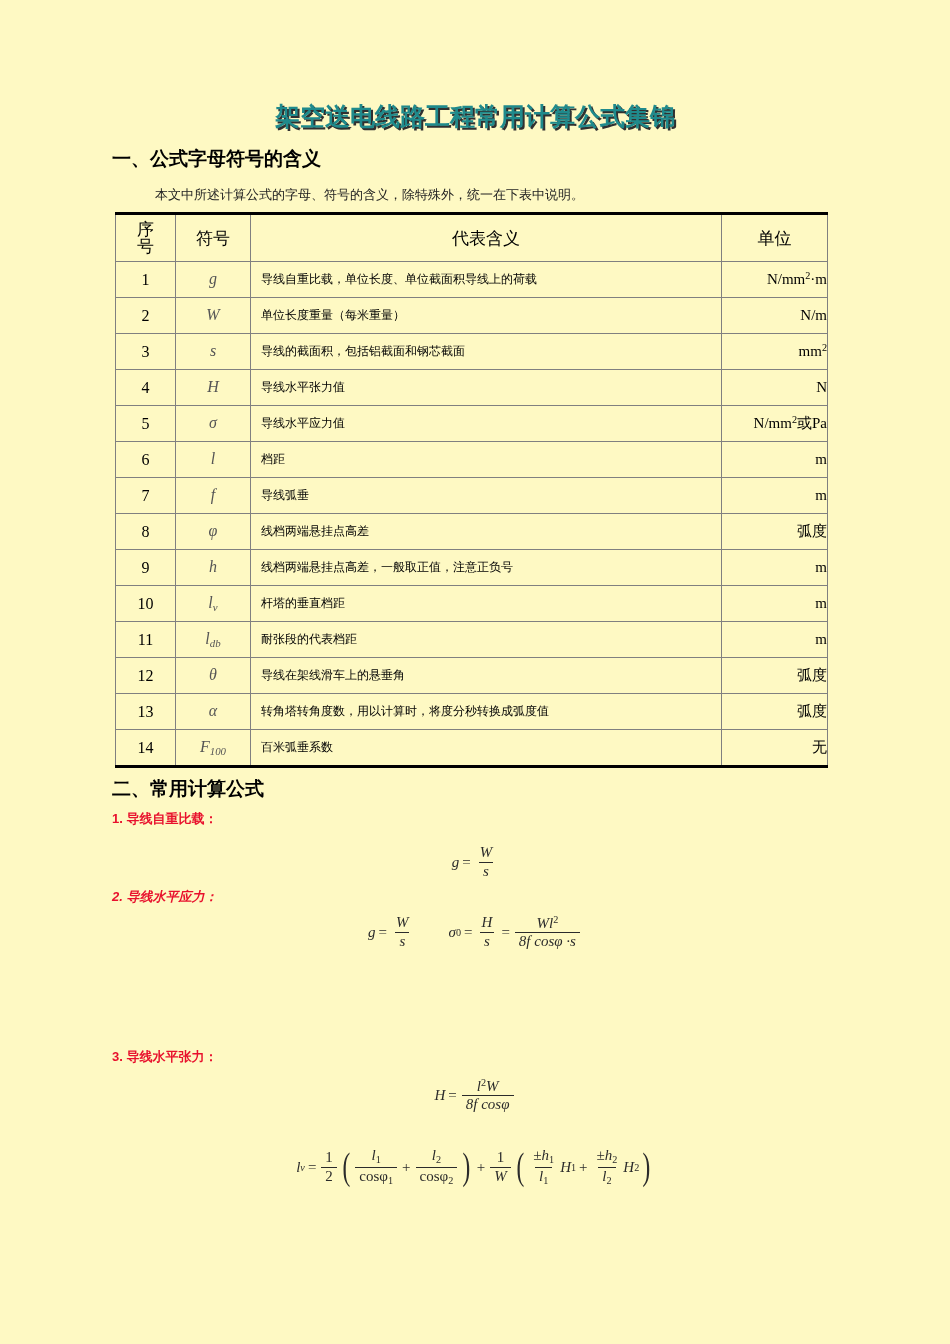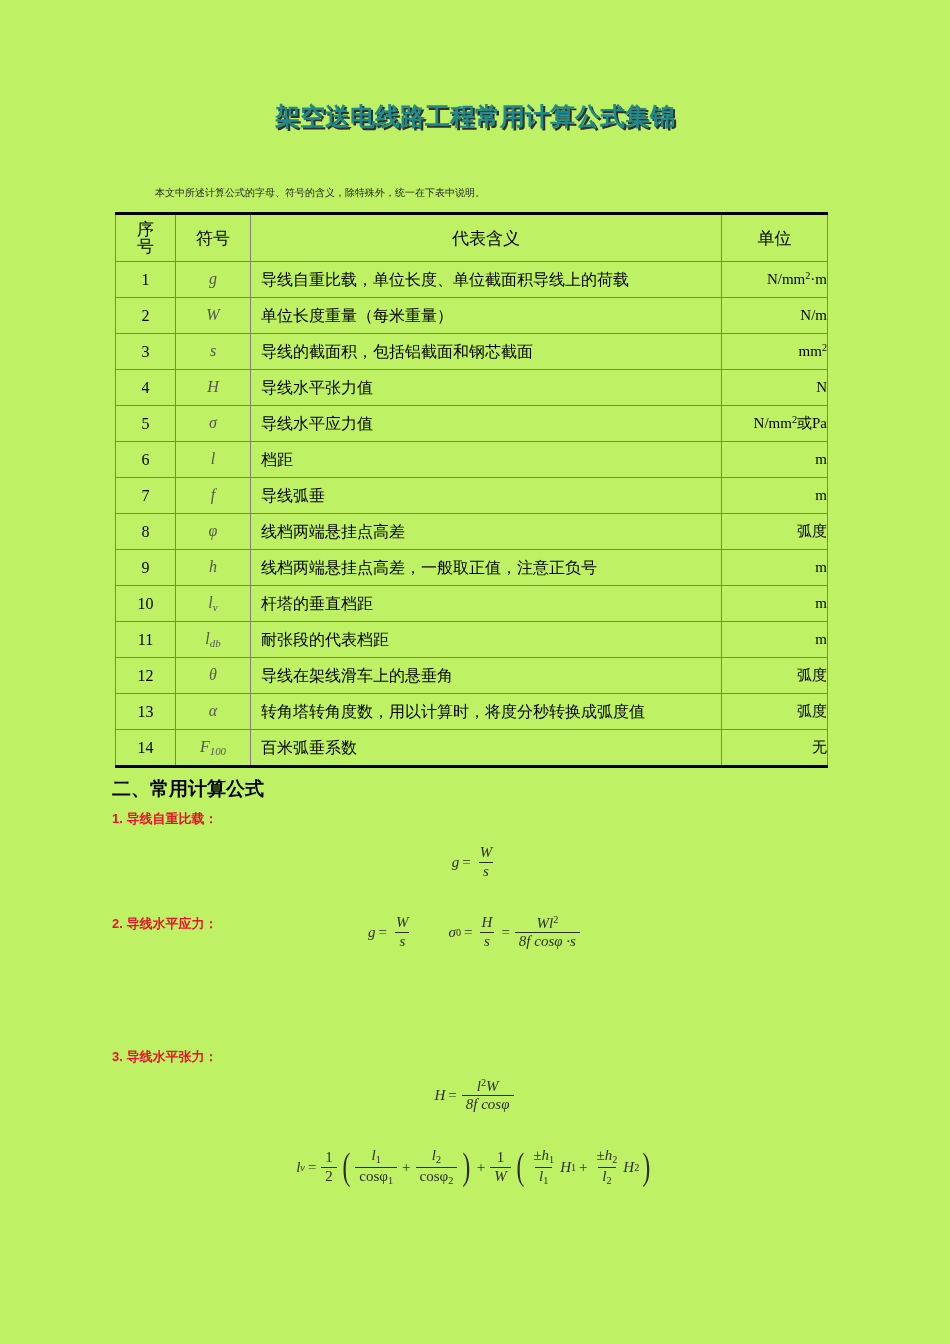--- a/index.html
+++ b/index.html
@@ -10,21 +10,21 @@
   }
   body {
     font-family: "Liberation Serif", "DejaVu Serif", serif;
     color: #000000;
   }
   .page {
     position: relative;
     width: 950px;
     height: 1344px;
     overflow: hidden;
-    background: #bef264;
+    background: #fef9c3;
     box-sizing: border-box;
   }
 
   
   .doc-title {
     position: absolute;
     left: 0;
     top: 100px;
     width: 950px;
     text-align: center;
@@ -47,21 +47,21 @@
     color: #000000;
     white-space: nowrap;
   }
   #sec1 { top: 146px; }
   #sec2 { top: 776px; }
 
   .intro-text {
     position: absolute;
     left: 155px;
     top: 186px;
-    font-size: 10px;
+    font-size: 13px;
     color: #222222;
     white-space: nowrap;
   }
 
   
   .sym-table {
     position: absolute;
     left: 115px;
     top: 212px;
     width: 712px;
@@ -86,38 +86,38 @@
     height: 46px;
     font-weight: normal;
     font-size: 17px;
     text-align: center;
   }
   .sym-table thead th.h-no { line-height: 1.0; }
   .sym-table tbody tr:last-child td { border-bottom: 3px solid #000000; }
 
   .sym-table td.c1 { text-align: center; font-size: 16px; }
   .sym-table td.c2 { text-align: center; font-family: "Liberation Serif", serif; font-style: italic; font-size: 16px; color: #555555; }
-  .sym-table td.c3 { text-align: left; padding-left: 10px; font-size: 16px; line-height: 1.25; }
+  .sym-table td.c3 { text-align: left; padding-left: 10px; font-size: 12px; line-height: 1.25; }
   .sym-table td.c4 { text-align: right; font-size: 15px; line-height: 1.25; }
 
   .sub { font-size: 0.68em; vertical-align: -0.28em; }
   .sup { font-size: 0.68em; vertical-align: 0.45em; }
 
   
   .red-head {
     position: absolute;
     left: 112px;
     font-family: "Liberation Sans", "DejaVu Sans", sans-serif;
     font-weight: bold;
     font-size: 13px;
     color: #e8112d;
     white-space: nowrap;
   }
   #rh1 { top: 810px; }
-  #rh2 { top: 915px; }
+  #rh2 { top: 888px; font-style: italic; }
   #rh3 { top: 1048px; }
   #rh4 { top: 1112px; }
 
   
   .math {
     position: absolute;
     font-family: "Liberation Serif", "DejaVu Serif", serif;
     font-style: italic;
     color: #2b2b2b;
     font-size: 15px;
@@ -174,20 +174,21 @@
     padding: 0 2px;
   }
 </style>
 </head>
 <body>
 
 <div class="page">
 
   <div class="doc-title">架空送电线路工程常用计算公式集锦</div>
 
+  <div class="sec-heading" id="sec1">一、公式字母符号的含义</div>
 
   <div class="intro-text">本文中所述计算公式的字母、符号的含义，除特殊外，统一在下表中说明。</div>
 
   <table class="sym-table">
     <colgroup>
       <col class="c-no">
         <col class="c-sym">
         <col class="c-mean">
         <col class="c-unit">
     </colgroup>

